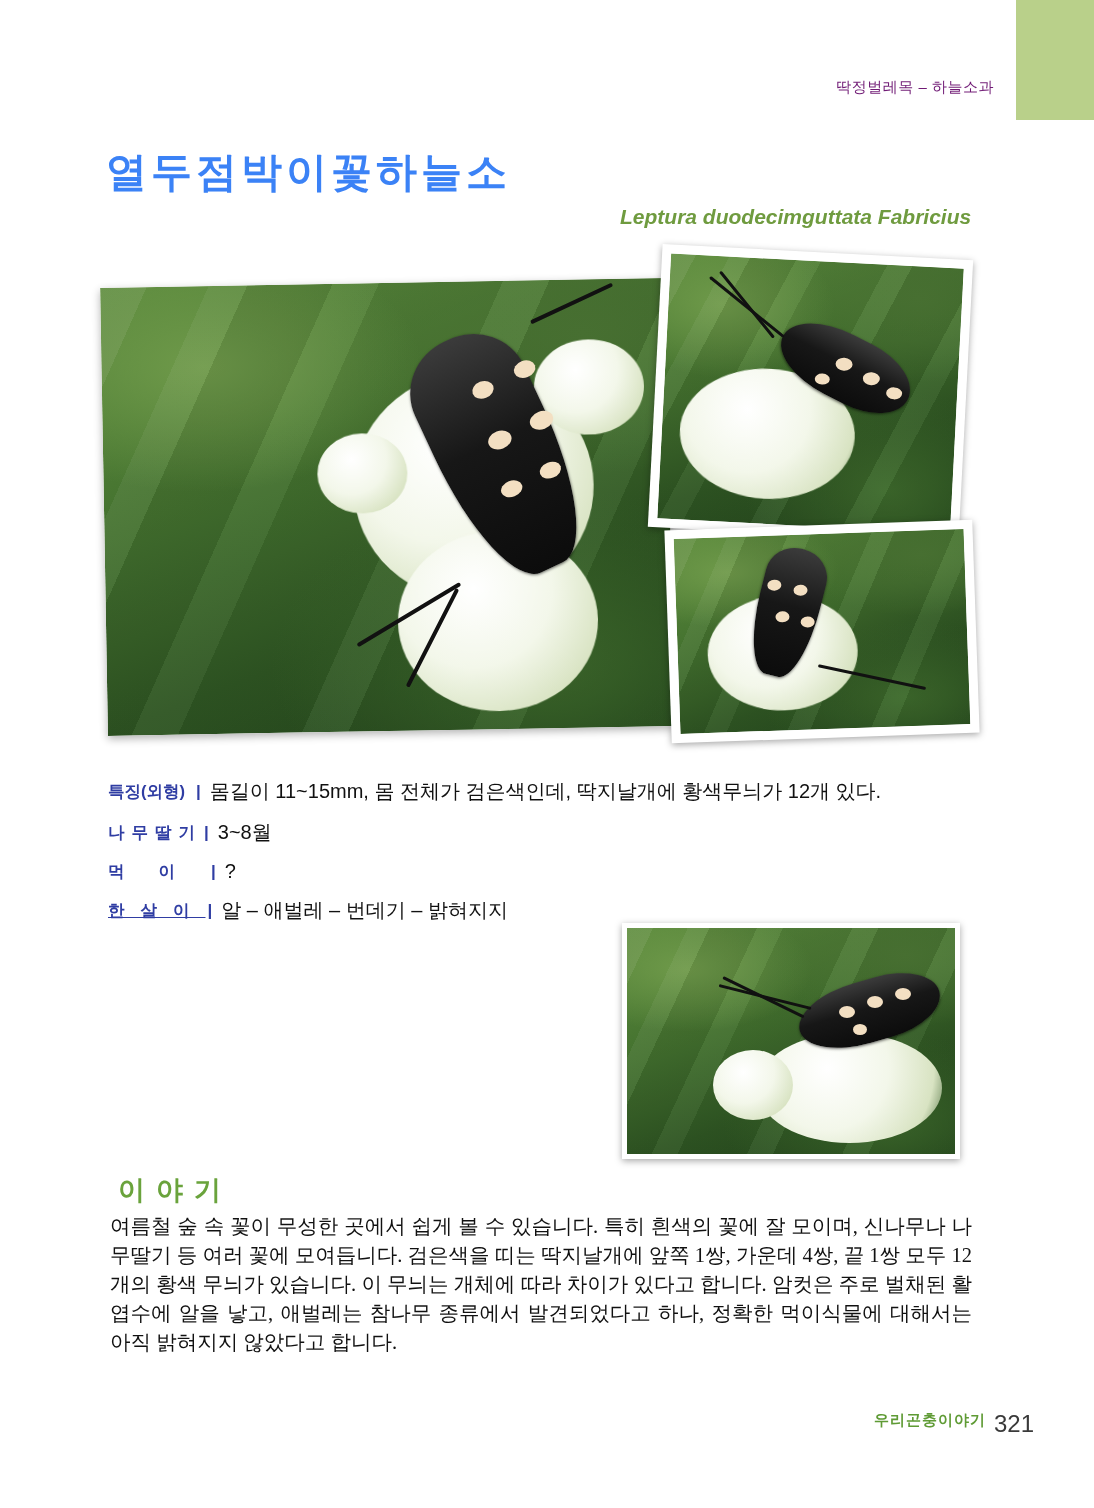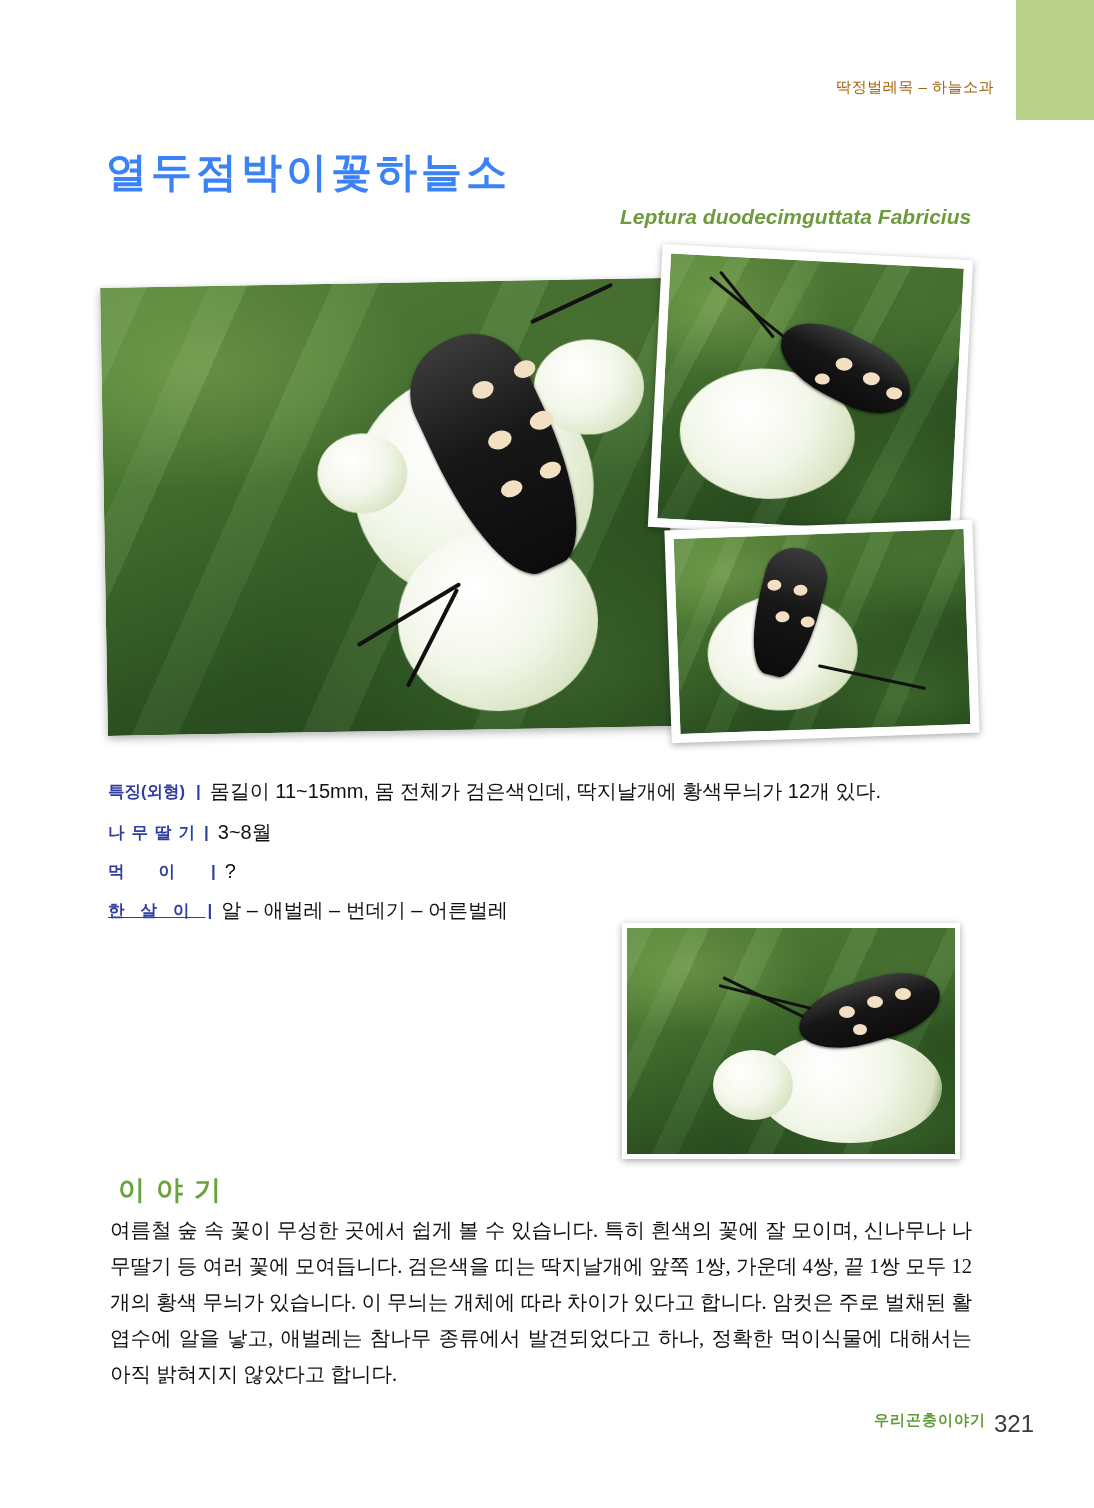--- a/index.html
+++ b/index.html
@@ -23,21 +23,21 @@
     right: 0;
     width: 78px;
     height: 120px;
     background: #b9d08a;
   }
   .header-taxon {
     position: absolute;
     top: 78px;
     right: 100px;
     font-size: 15px;
-    color: #a16207;
+    color: #701a75;
     letter-spacing: 0.5px;
     white-space: nowrap;
     text-align: center;
   }
 
   
   .title-korean {
     position: absolute;
     left: 106px;
     top: 152px;
@@ -196,21 +196,21 @@
     color: #6aa33c;
     letter-spacing: 11px;
   }
   .story-body {
     position: absolute;
     left: 110px;
     top: 1212px;
     width: 862px;
     font-family: "Liberation Serif", serif;
     font-size: 20.5px;
-    line-height: 36px;
+    line-height: 29px;
     color: #111;
     text-align: justify;
   }
 
   
   .footer-mark {
     position: absolute;
     right: 108px;
     bottom: 78px;
     font-size: 15px;
@@ -317,21 +317,21 @@
 
   <div class="fact-row">
     <span class="fact-label spaced" style="letter-spacing:34px;">먹이</span>
     <span class="fact-sep">|</span>
     <span class="fact-value">?</span>
   </div>
 
   <div class="fact-row">
     <span class="fact-label spaced" style="letter-spacing:16px;text-decoration:underline;">한살이</span>
     <span class="fact-sep">|</span>
-    <span class="fact-value">알 – 애벌레 – 번데기 – 어른벌레</span>
+    <span class="fact-value">알 – 애벌레 – 번데기 – 밝혀지지</span>
   </div>
 
 </div>
 
 <div class="story-heading">이야기</div>
 <div class="story-body">여름철 숲 속 꽃이 무성한 곳에서 쉽게 볼 수 있습니다. 특히 흰색의 꽃에 잘 모이며, 신나무나 나무딸기 등 여러 꽃에 모여듭니다. 검은색을 띠는 딱지날개에 앞쪽 1쌍, 가운데 4쌍, 끝 1쌍 모두 12개의 황색 무늬가 있습니다. 이 무늬는 개체에 따라 차이가 있다고 합니다. 암컷은 주로 벌채된 활엽수에 알을 낳고, 애벌레는 참나무 종류에서 발견되었다고 하나, 정확한 먹이식물에 대해서는 아직 밝혀지지 않았다고 합니다.</div>
 
 <div class="footer-mark">우리곤충이야기</div>
 <div class="page-number">321</div>
 

